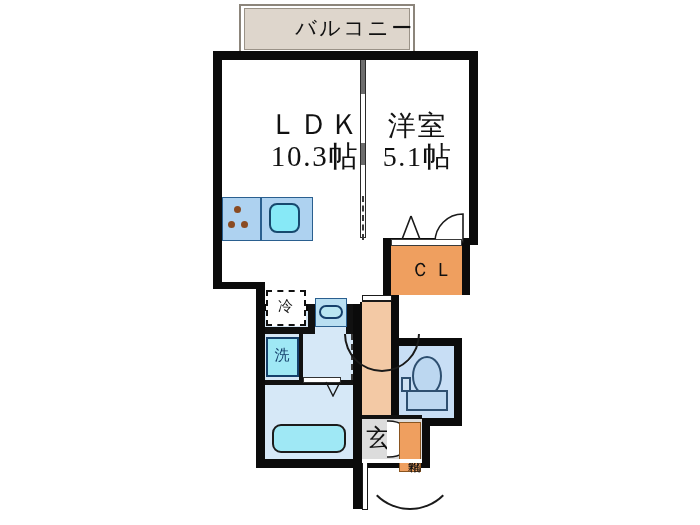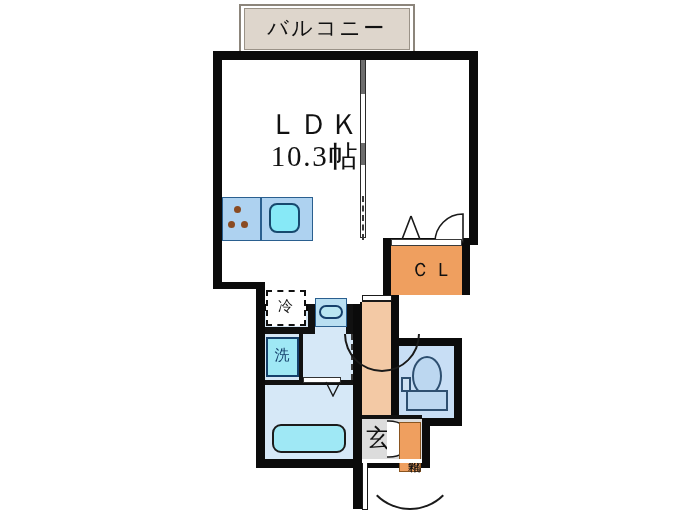--- a/index.html
+++ b/index.html
@@ -55,21 +55,21 @@
     position: absolute;
     color: #111111;
     text-align: center;
     line-height: 1.12;
     white-space: nowrap;
     letter-spacing: 0.06em;
   }
   .lbl-big   { font-size: 29px; padding-left: 24px; }
   .lbl-big2  { font-size: 28px; }
   .lbl-mid   { font-size: 24px; }
-  .lbl-bal   { font-size: 21px; letter-spacing: 0.12em; }
+  .lbl-bal   { font-size: 21px; letter-spacing: 0.12em; padding-left: 28px; }
   .lbl-cl    { font-size: 19px; letter-spacing: 0.22em; }
   .lbl-small { font-size: 15px; }
   .lbl-tiny  { font-size: 13px; }
   .vert {
     writing-mode: vertical-rl;
     text-orientation: upright;
     letter-spacing: 0.02em;
   }
 
   
@@ -316,14 +316,18 @@
   <div class="doorleaf" style="left:362px; top:462px; width:6px; height:48px;"></div>
   <div class="swing" style="left:362px; top:414px; width:96px; height:96px; border-color:#1a1a1a;
               border-top-color:transparent; border-right-color:transparent; border-left-color:transparent;"></div>
   <div class="abs" style="left:362px; top:459px; width:60px; height:4px; background:#ffffff;"></div>
 
   <div class="label lbl-big" style="left:222px; top:108px; width:138px;">
     <span>ＬＤＫ</span><br>
     <span>10.3帖</span>
   </div>
 
+  <div class="label lbl-big2" style="left:366px; top:110px; width:103px;">
+    <span>洋室</span><br>
+    <span>5.1帖</span>
+  </div>
 
 </div>
 
 </body></html>

